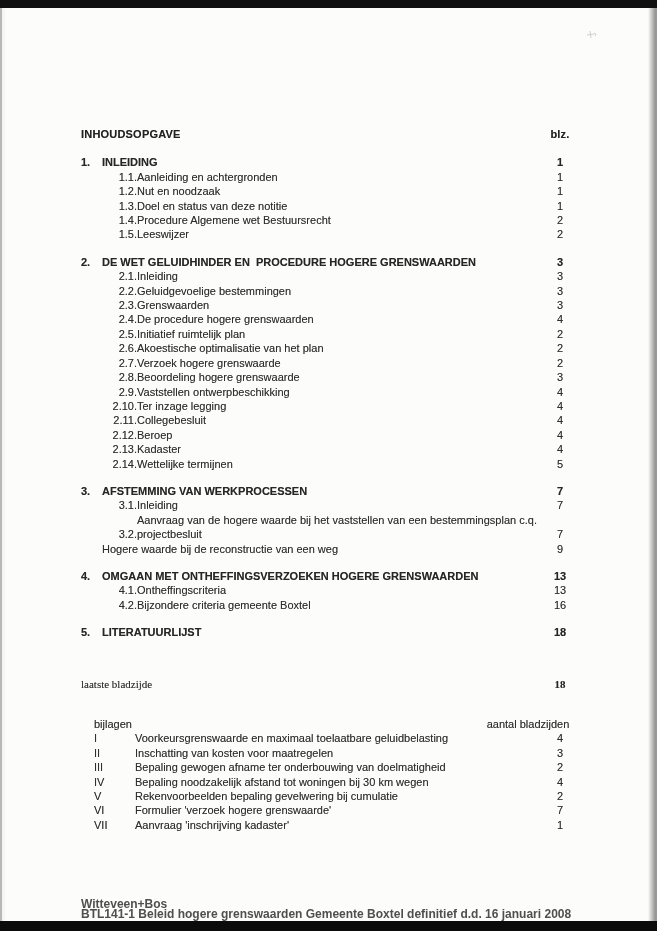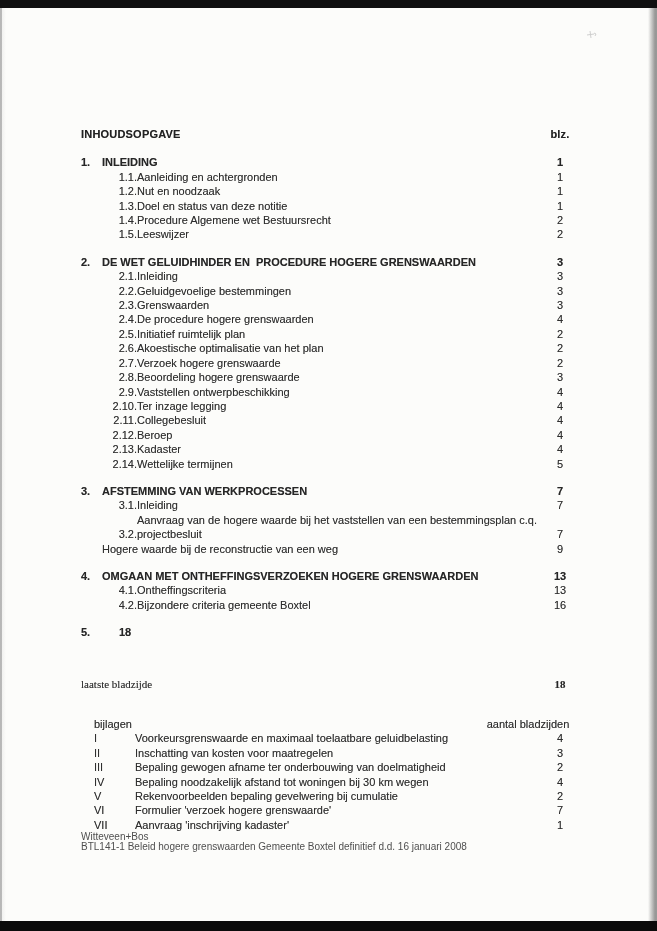--- a/index.html
+++ b/index.html
@@ -36,21 +36,21 @@
   .t{flex:1;white-space:pre-wrap;text-align:justify;}
   .pg{flex:none;margin-left:10px;min-width:26px;text-align:center;}
   .bold{font-weight:bold;color:#262626;}
 
   .title-row{margin-bottom:14px;font-weight:bold;color:#222;letter-spacing:.2px;}
   .title-row .t{text-align:left;}
   .sec{margin-bottom:13px;}
   .sec .head{font-weight:bold;color:#262626;}
   .lastpage-row{margin-top:37px;font-family:Liberation Serif, serif;}
   .appendices{margin-top:26px;margin-left:13px;}
-  .footer{font-size:10px;line-height:10px;font-weight:normal;color:#4f4f4f;text-shadow:none;}
+  .footer{margin-top:67px;font-size:12px;line-height:10px;font-weight:bold;color:#4f4f4f;text-shadow:none;}
 </style>
 </head>
 <body>
 
 <div class="page">
   <div class="edge-top"></div>
   <div class="edge-left"></div>
   <div class="edge-bottom"></div>
 
   <div class="pencil-mark">
@@ -234,20 +234,21 @@
           <div class="row">
             <span class="c1"></span>
             <span class="c2">4.2.</span>
             <span class="t">Bijzondere criteria gemeente Boxtel</span>
             <span class="pg">16</span>
           </div>
         </div>
         <div class="sec">
           <div class="row head">
             <span class="c1">5.</span>
+            <span class="t">LITERATUURLIJST</span>
             <span class="pg">18</span>
           </div>
         </div>
       </div>
 
     <div class="row lastpage-row">
       <span class="t">laatste bladzijde</span>
       <span class="pg bold">18</span>
     </div>
 

